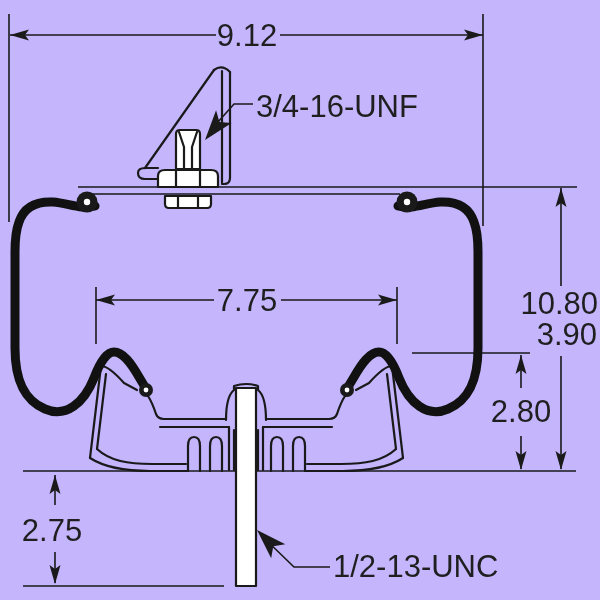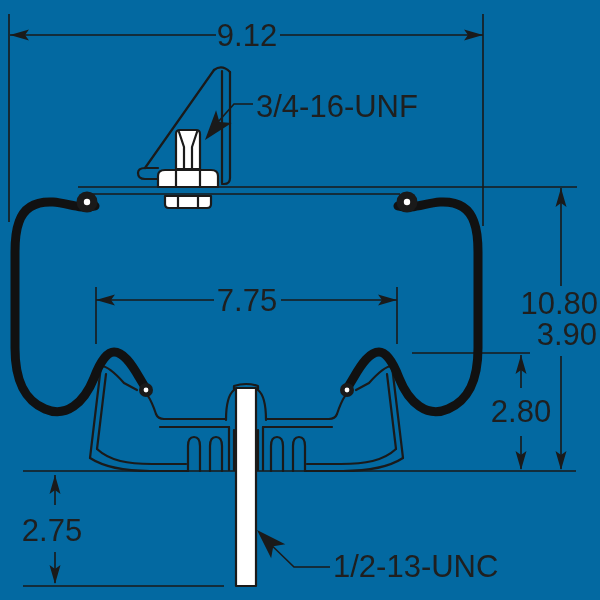--- a/index.html
+++ b/index.html
@@ -1,16 +1,16 @@
 <!DOCTYPE html>
 <html><head>
 <meta charset="utf-8">
 <style>
   html,body{margin:0;padding:0;background:#ffffff;}
-  .stage{position:relative;width:600px;height:600px;background:#0369a1;overflow:hidden;
+  .stage{position:relative;width:600px;height:600px;background:#c4b5fd;overflow:hidden;
          font-family:"Liberation Sans", sans-serif;}
   svg{position:absolute;left:0;top:0;}
   .thin{stroke:#1a1a1a;stroke-width:1.6;fill:none;}
   .med{stroke:#1a1a1a;stroke-width:2.2;fill:none;stroke-linejoin:round;stroke-linecap:round;}
   .medf{stroke:#1a1a1a;stroke-width:2.2;fill:#ffffff;stroke-linejoin:round;}
   .bellows{stroke:#111111;stroke-width:9;fill:none;stroke-linecap:round;stroke-linejoin:round;}
   .dart{fill:#1a1a1a;stroke:none;}
   .dimtext{font-family:"Liberation Sans", sans-serif;font-size:31px;fill:#1f1f1f;}
 </style>
 </head>

